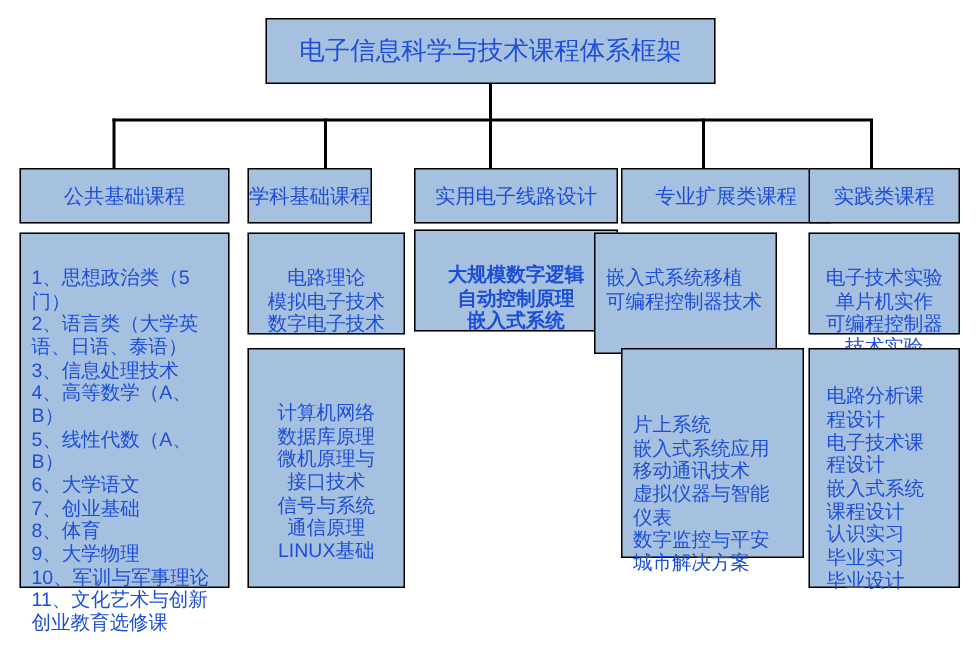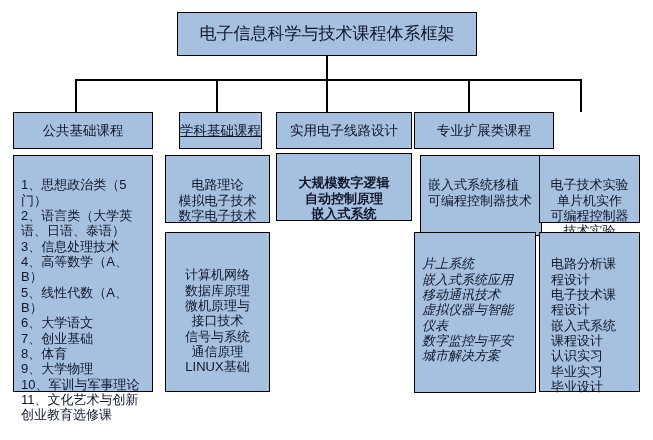--- a/index.html
+++ b/index.html
@@ -16,21 +16,21 @@
     width: 653px;
     height: 440px;
     background: #ffffff;
     overflow: hidden;
   }
   .node {
     position: absolute;
     box-sizing: border-box;
     background: #a6c1e0;
     border: 1px solid #000000;
-    color: #0f172a;
+    color: #1d4ed8;
     line-height: 1.18;
     white-space: pre-line;
   }
   .node.root {
     font-size: 17px;
     display: flex;
     align-items: center;
     justify-content: center;
     text-align: center;
   }
@@ -86,21 +86,21 @@
 4、高等数学（A、B）
 5、线性代数（A、B）
 6、大学语文
 7、创业基础
 8、体育
 9、大学物理
 10、军训与军事理论
 11、文化艺术与创新创业教育选修课</span>
   </div>
 
-  <div class="node header" style="left:179px; top:112px; width:83px; height:37px;text-decoration:underline;">
+  <div class="node header" style="left:165px; top:112px; width:83px; height:37px;">
     <span>学科基础课程</span>
   </div>
   <div class="node body" style="left:165px; top:155px; width:105px; height:68px;">
     <span>电路理论
 模拟电子技术
 数字电子技术</span>
   </div>
   <div class="node body" style="left:165px; top:232px; width:105px; height:160px; padding-top:19px;">
     <span>计算机网络
 数据库原理
@@ -116,34 +116,37 @@
   </div>
   <div class="node body" style="left:276px; top:153px; width:136px; height:68px;font-weight:bold;">
     <span>大规模数字逻辑
 自动控制原理
 嵌入式系统</span>
   </div>
 
   <div class="node header" style="left:414px; top:112px; width:140px; height:37px;">
     <span>专业扩展类课程</span>
   </div>
-  <div class="node body left-align" style="left:420px; top:155px; width:122px; height:81px;">
+  <div class="node body left-align" style="left:396px; top:155px; width:122px; height:81px;">
     <span>嵌入式系统移植
 可编程控制器技术</span>
   </div>
-  <div class="node body left-align" style="left:414px; top:232px; width:122px; height:161px; padding-top:8px;font-style:italic;">
+  <div class="node body left-align" style="left:414px; top:232px; width:122px; height:140px; padding-top:27px;">
     <span>片上系统
 嵌入式系统应用
 移动通讯技术
 虚拟仪器与智能
 仪表
 数字监控与平安
 城市解决方案</span>
   </div>
 
+  <div class="node header" style="left:539px; top:112px; width:101px; height:37px;">
+    <span>实践类课程</span>
+  </div>
   <div class="node body" style="left:539px; top:155px; width:101px; height:68px;">
     <span>电子技术实验
 单片机实作
 可编程控制器
 技术实验</span>
   </div>
   <div class="node body left-align" style="left:539px; top:232px; width:101px; height:160px; padding-top:8px; padding-left:11px;">
     <span>电路分析课
 程设计
 电子技术课

